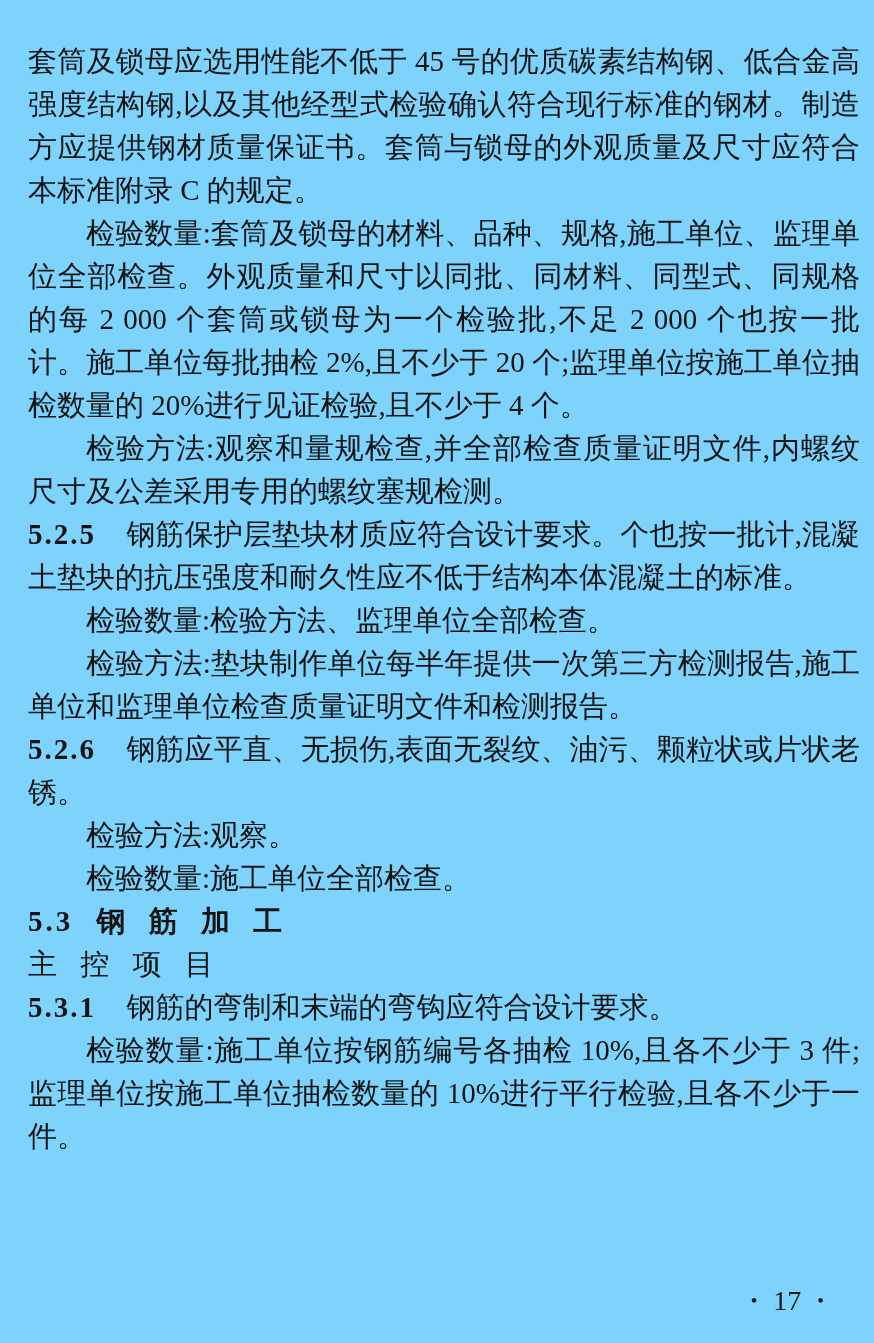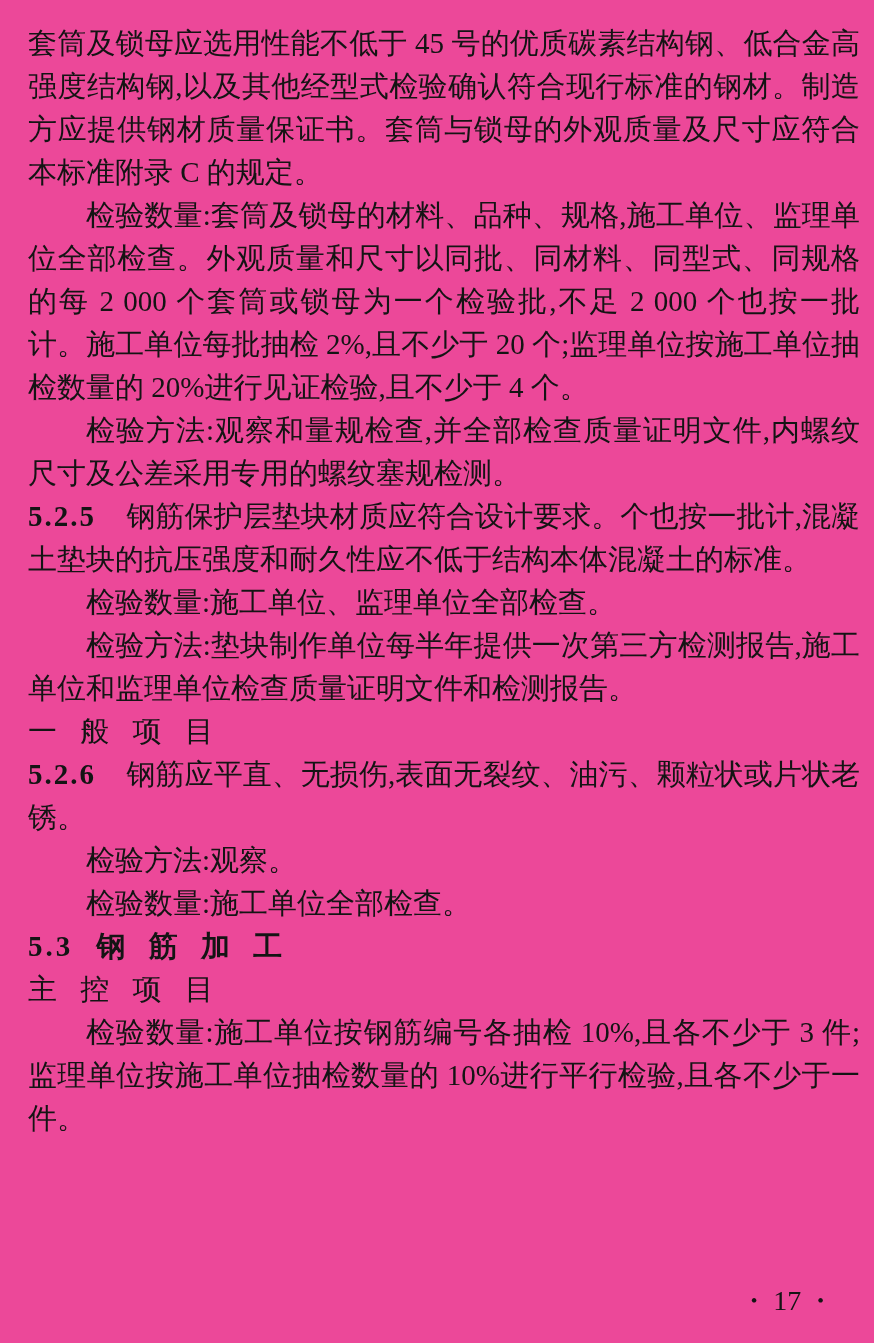--- a/index.html
+++ b/index.html
@@ -5,24 +5,24 @@
   html, body {
     margin: 0;
     padding: 0;
     background: #ffffff;
   }
   .page {
     position: relative;
     box-sizing: border-box;
     width: 874px;
     height: 1343px;
-    background: #ec4899;
+    background: #7dd3fc;
     color: #141414;
     font-family: "Liberation Serif", "DejaVu Serif", serif;
-    padding: 22px 14px 0 28px;
+    padding: 40px 14px 0 28px;
     overflow: hidden;
   }
   .body-copy p {
     margin: 0;
     font-size: 29px;
     line-height: 43px;
     text-align: justify;
     text-justify: inter-ideograph;
   }
   p.indent {
@@ -85,40 +85,42 @@
     <p>套筒及锁母应选用性能不低于 45 号的优质碳素结构钢、低合金高强度结构钢,以及其他经型式检验确认符合现行标准的钢材。制造方应提供钢材质量保证书。套筒与锁母的外观质量及尺寸应符合本标准附录 C 的规定。</p>
 
     <p class="indent">检验数量:套筒及锁母的材料、品种、规格,施工单位、监理单位全部检查。外观质量和尺寸以同批、同材料、同型式、同规格的每 2 000 个套筒或锁母为一个检验批,不足 2 000 个也按一批计。施工单位每批抽检 2%,且不少于 20 个;监理单位按施工单位抽检数量的 20%进行见证检验,且不少于 4 个。</p>
 
     <p class="indent">检验方法:观察和量规检查,并全部检查质量证明文件,内螺纹尺寸及公差采用专用的螺纹塞规检测。</p>
 
     <p>
       <span class="clause-num">5.2.5</span><span>钢筋保护层垫块材质应符合设计要求。个也按一批计,混凝土垫块的抗压强度和耐久性应不低于结构本体混凝土的标准。</span>
     </p>
 
-    <p class="indent">检验数量:施工单位、监理单位全部检查。</p>
+    <p class="indent">检验数量:检验方法、监理单位全部检查。</p>
 
     <p class="indent">检验方法:垫块制作单位每半年提供一次第三方检测报告,施工单位和监理单位检查质量证明文件和检测报告。</p>
 
-    <p class="subheading">一 般 项 目</p>
 
     <p>
       <span class="clause-num">5.2.6</span><span>钢筋应平直、无损伤,表面无裂纹、油污、颗粒状或片状老锈。</span>
     </p>
 
     <p class="indent">检验方法:观察。</p>
 
     <p class="indent">检验数量:施工单位全部检查。</p>
 
     <p class="section-heading">
       <span class="section-num">5.3</span><span>钢 筋 加 工</span>
     </p>
 
     <p class="subheading">主 控 项 目</p>
 
+    <p>
+      <span class="clause-num">5.3.1</span><span>钢筋的弯制和末端的弯钩应符合设计要求。</span>
+    </p>
 
     <p class="indent">检验数量:施工单位按钢筋编号各抽检 10%,且各不少于 3 件;监理单位按施工单位抽检数量的 10%进行平行检验,且各不少于一件。</p>
 
 
   </div>
 
   <div class="footer">
     <span class="pgdot">•</span><span class="pgnum">17</span><span class="pgdot">•</span>
   </div>
 </div>

